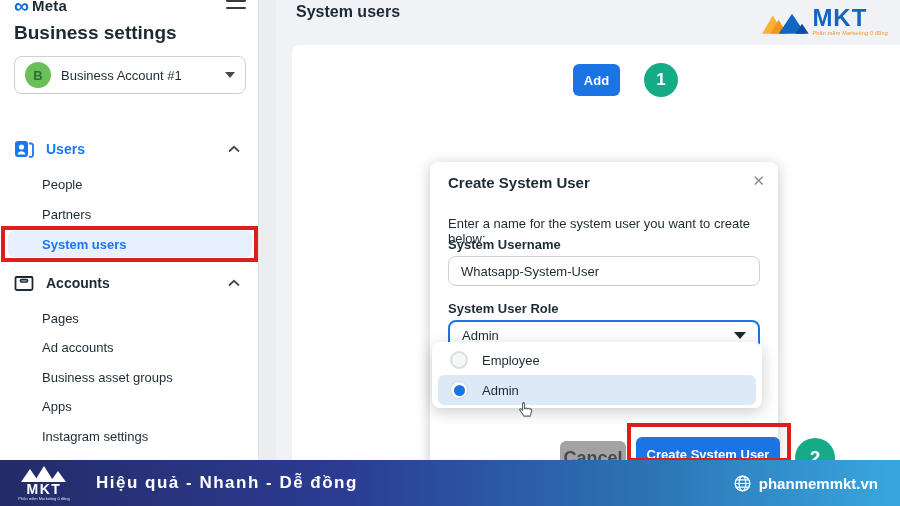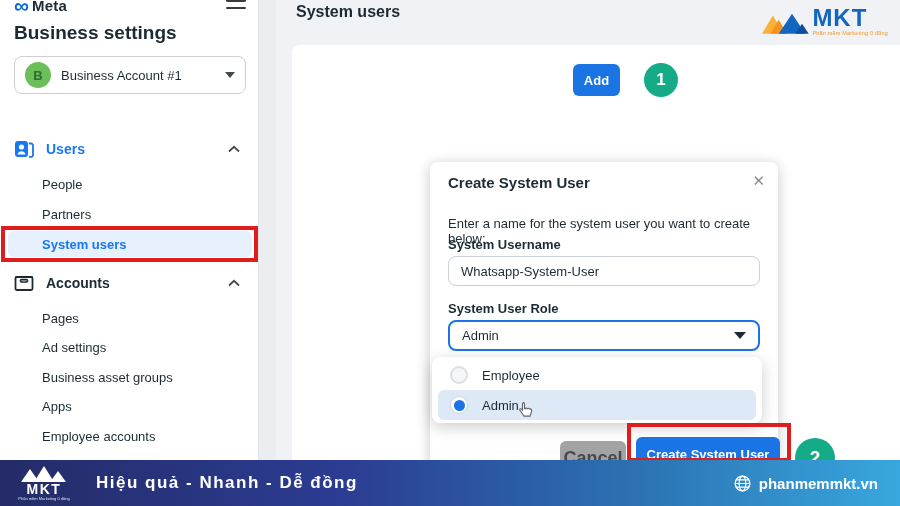--- a/index.html
+++ b/index.html
@@ -50,21 +50,21 @@
   .modal-title { position:absolute; left:18px; top:12px; font-size:15px; font-weight:bold; color:#1c2b33; }
   .modal-close { position:absolute; right:13px; top:10px; font-size:15px; color:#8a8d91; cursor:pointer; }
   .modal-desc { position:absolute; left:18px; top:54px; font-size:13px; color:#1c2b33; }
   .field-label { position:absolute; left:18px; font-size:13px; font-weight:bold; color:#1c2b33; }
   .lbl-username { top:75px; }
   .lbl-role { top:139px; }
   .text-input { position:absolute; left:18px; top:94px; width:312px; height:30px; border:1px solid #ccd0d5; border-radius:8px; padding:4px 12px; font-size:13px; color:#1c2b33; font-family:"Liberation Sans",sans-serif; background:#fff; }
   .role-select { position:absolute; left:18px; top:158px; width:312px; height:31px; border:2px solid #1b74e4; border-radius:8px; display:flex; align-items:center; padding:0 12px; font-size:13px; color:#1c2b33; cursor:pointer; background:#fff; }
   .role-select .caret-down { position:absolute; right:12px; border-left-width:6px; border-right-width:6px; border-top-width:7px; border-top-color:#1c2b33; }
 
-  .options-panel { position:absolute; left:432px; top:357px; width:330px; height:66px; background:#fff; border-radius:8px; box-shadow:0 4px 16px rgba(0,0,0,.2); z-index:11; padding:3px 0; }
+  .options-panel { position:absolute; left:432px; top:342px; width:330px; height:66px; background:#fff; border-radius:8px; box-shadow:0 4px 16px rgba(0,0,0,.2); z-index:11; padding:3px 0; }
   .option-row { position:relative; margin:0 6px; height:30px; display:flex; align-items:center; gap:14px; padding-left:12px; border-radius:6px; font-size:13px; color:#1c2b33; cursor:pointer; }
   .option-row.selected { background:#dde9f7; }
   .radio { width:18px; height:18px; border-radius:50%; }
   .radio.off { background:#f5f6f7; border:2px solid #dcdee2; }
   .radio.on { background:#fff; border:1px solid #cfd6dd; display:flex; align-items:center; justify-content:center; }
   .radio.on i { display:block; width:11px; height:11px; border-radius:50%; background:#1b74e4; }
   .cursor-hand { position:absolute; left:517px; top:401px; z-index:14; }
 
   .cancel-btn { position:absolute; left:560px; top:441px; width:66px; height:34px; background:#a3a3a3; border:none; border-radius:6px; font-size:18px; font-weight:bold; color:#464a4e; font-family:"Liberation Sans",sans-serif; cursor:pointer; z-index:12; }
   .create-btn { position:absolute; left:636px; top:437px; width:144px; height:34px; background:#1b74e4; border:none; border-radius:6px; font-size:13px; font-weight:bold; color:#fff; font-family:"Liberation Sans",sans-serif; cursor:pointer; z-index:12; }
@@ -134,30 +134,30 @@
     </svg>
     <span class="nav-section-label">Accounts</span>
     <svg class="chev-up" width="12" height="8" viewBox="0 0 12 8">
         <path d="M1 6.5 6 1.8 11 6.5" fill="none" stroke="#444950" stroke-width="1.8"></path>
       </svg>
   </div>
   <div class="nav-item" style="top:305px;">
     <span>Pages</span>
   </div>
   <div class="nav-item" style="top:334px;">
-    <span>Ad settings</span>
+    <span>Ad accounts</span>
   </div>
   <div class="nav-item" style="top:364px;">
     <span>Business asset groups</span>
   </div>
   <div class="nav-item" style="top:393px;">
     <span>Apps</span>
   </div>
   <div class="nav-item" style="top:423px;">
-    <span>Employee accounts</span>
+    <span>Instagram settings</span>
   </div>
 </div>
 
 <div class="gutter"></div>
 
 <div class="main">
   <div class="page-title">System users</div>
   <div class="main-card"></div>
 
   <div class="mkt-header-logo">

